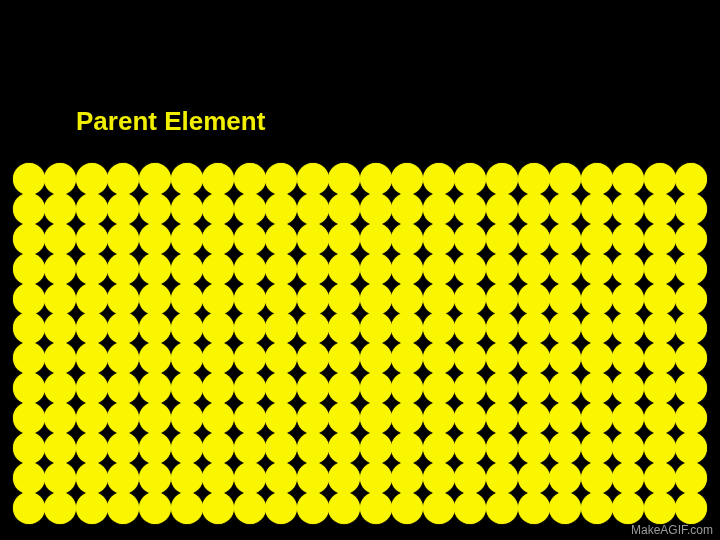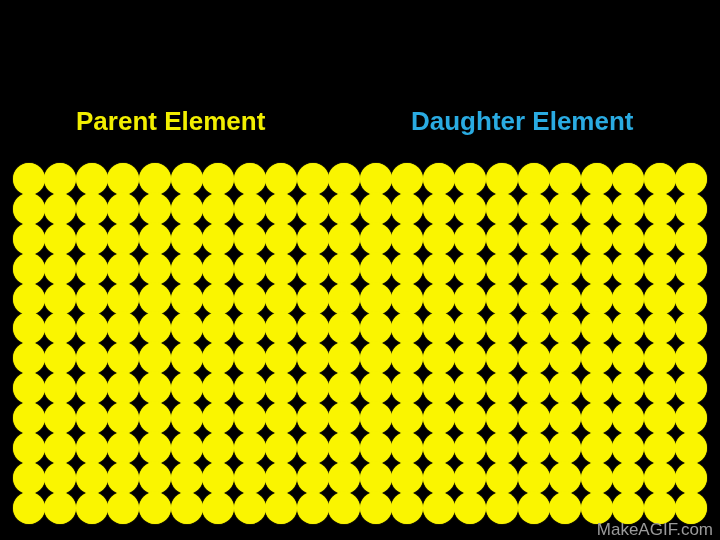--- a/index.html
+++ b/index.html
@@ -98,36 +98,35 @@
     background: #faf500;
     box-shadow: 0 0 1px 0 rgba(250,245,0,0.9);
   }
 
   
   #watermark {
     position: absolute;
     right: 7px;
     bottom: 3px;
     color: #9a9a9a;
-    font-size: 17px;
+    font-size: 12px;
     line-height: 14px;
     font-weight: 400;
     white-space: nowrap;
     font-family: "Liberation Sans", sans-serif;
   }
 </style>
 </head>
 <body>
 
 <div id="stage">
 
 
   <div id="legend">
     <div id="legend-parent" class="legend-label">Parent Element</div>
-    <div id="legend-daughter" class="legend-label">Daughter Element</div>
   </div>
 
   <div id="atom-grid">
       <div class="atom-cell">
         <div class="atom parent" style="background: rgb(250, 245, 0);"></div>
       </div>
       <div class="atom-cell">
         <div class="atom parent" style="background: rgb(250, 245, 0);"></div>
       </div>
       <div class="atom-cell">

